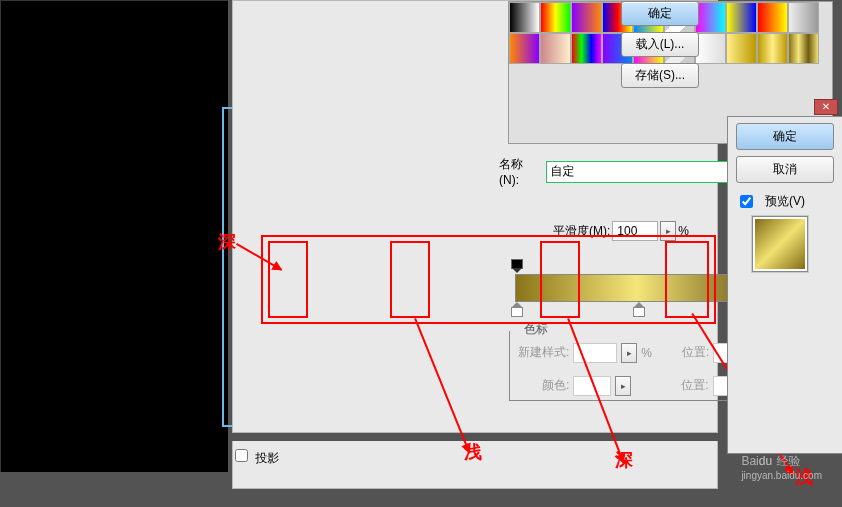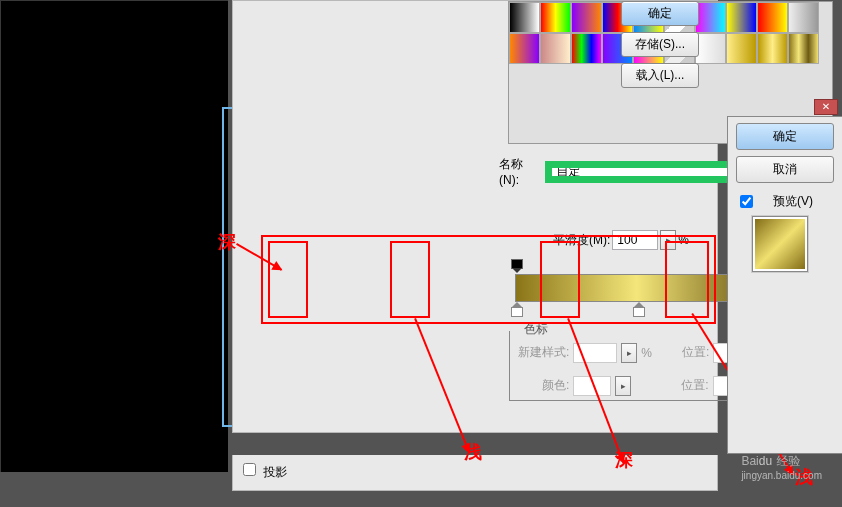--- a/index.html
+++ b/index.html
@@ -6,25 +6,25 @@
 body{width:842px;height:507px;background:#535353;position:relative;overflow:hidden}
 .dark-panel{position:absolute;left:0;top:0;width:228px;height:472px;background:#000;border-left:1px solid #393939;border-top:1px solid #393939}
 .blue-frame{position:absolute;left:222px;top:107px;width:496px;height:320px;border:2px solid #6fb5e8;background:transparent}
 .dialog{position:absolute;left:232px;top:0;width:486px;height:433px;background:#e9e9e9;border:1px solid #b8b8b8;padding:6px}
 .presets{position:absolute;left:275px;top:0;width:325px;height:143px;border:1px solid #999;background:#e0e0e0}
 .swatch-grid{display:flex;flex-wrap:wrap;width:322px;background:#e0e0e0}
 .sw{width:31px;height:31px;border:1px solid #aaa}
 .btn{background:linear-gradient(#fafafa,#e4e4e4);border:1px solid #888;border-radius:3px;padding:3px 0;text-align:center;cursor:pointer;min-width:78px;box-shadow:0 1px 0 #fff inset}
 .btn-col{position:absolute;right:18px;top:0;display:flex;flex-direction:column;gap:6px}
 .name-row{position:absolute;left:266px;top:155px;display:flex;align-items:center;gap:6px}
-.name-row input{width:270px;height:22px;border:7px solid #22c55e;padding:2px 4px;background:#fff}
+.name-row input{width:270px;height:22px;border:1px solid #22c55e;padding:2px 4px;background:#fff}
 .type-row{position:absolute;left:302px;top:195px;display:flex;align-items:center;gap:4px}
 .dd{background:#dbf0d6;border:1px solid #8aa085;padding:2px 8px}
 .dd-arrow{width:16px;height:18px;border:1px solid #888;background:linear-gradient(#fafafa,#e4e4e4);display:flex;align-items:center;justify-content:center}
-.smooth-row{position:absolute;left:320px;top:229px;display:flex;align-items:center;gap:2px}
+.smooth-row{position:absolute;left:320px;top:220px;display:flex;align-items:center;gap:2px}
 .smooth-row input{width:46px;height:20px;border:1px solid #abadb3;text-align:left;padding:2px 4px;background:#fff}
 .arrow-btn{width:16px;height:20px;border:1px solid #888;background:linear-gradient(#fafafa,#e4e4e4);display:flex;align-items:center;justify-content:center;font-size:9px;color:#555}
 .grad-area{position:absolute;left:278px;top:248px;width:420px;height:80px}
 .grad-bar{position:absolute;left:4px;top:25px;width:404px;height:28px;border:1px solid #888;background:linear-gradient(90deg,#8a7418 0%,#f4e67a 30%,#6d5a14 60%,#f0e070 96%,#8a7418 100%)}
 .stop-top{position:absolute;top:10px;width:12px;height:14px}
 .stop-top::before{content:"";position:absolute;top:0;width:10px;height:8px;background:#000;border:1px solid #666}
 .stop-top::after{content:"";position:absolute;top:9px;left:1px;border-left:5px solid transparent;border-right:5px solid transparent;border-top:5px solid #333}
 .stop-bot{position:absolute;top:53px;width:12px;height:14px}
 .stop-bot::before{content:"";position:absolute;top:0;left:1px;border-left:5px solid transparent;border-right:5px solid transparent;border-bottom:5px solid #888}
 .stop-bot::after{content:"";position:absolute;top:5px;width:10px;height:8px;background:#fff;border:1px solid #888}
@@ -36,23 +36,23 @@
 .stops-fs legend{position:absolute;top:-10px;left:10px;background:#e9e9e9;padding:0 4px;font-size:12px;color:#555}
 .stops-row{display:flex;align-items:center;gap:4px;margin:10px 8px}
 .stops-row input{width:44px;height:20px;border:1px solid #ccc;background:#fff}
 .stops-row .lbl{color:#999}
 .del-btn{background:linear-gradient(#fafafa,#e4e4e4);border:1px solid #888;border-radius:3px;padding:2px 10px;color:#999;min-width:68px;text-align:center}
 .panel2{position:absolute;right:0;top:116px;width:115px;height:338px;background:#e9e9e9;border:1px solid #888;border-right:none}
 .panel2 .btn2{margin:6px 8px 0 8px;display:block;padding:4px 0;text-align:center;border:1px solid #888;border-radius:3px;cursor:pointer}
 .btn-blue{background:linear-gradient(#cfe8ff,#9ec9f0)}
 .btn-gray{background:linear-gradient(#fafafa,#e4e4e4)}
 .panel2-close{position:absolute;right:4px;top:-18px;width:24px;height:16px;background:#c75050;color:#fff;text-align:center;line-height:14px;border:1px solid #833;font-size:10px}
-.prev-check{margin:10px 0 6px 12px;display:flex;align-items:center;gap:20px}
+.prev-check{margin:10px 0 6px 12px;display:flex;align-items:center;gap:12px}
 .preview{width:56px;height:56px;margin:4px 0 0 24px;background:linear-gradient(135deg,#7a6410,#f0e070,#7a6410);border:1px solid #888;box-shadow:inset 0 0 0 2px #fff,0 0 0 1px #ccc}
-.bottom-strip{position:absolute;left:232px;top:455px;width:486px;height:36px;background:#e9e9e9;border:1px solid #b8b8b8;border-top:none;padding:8px 10px}
+.bottom-strip{position:absolute;left:232px;top:441px;width:486px;height:48px;background:#e9e9e9;border:1px solid #b8b8b8;border-top:none;padding:8px 2px}
 .bottom-strip input{margin-right:4px}
 .watermark{position:absolute;right:20px;bottom:26px;color:#c0c0c0;opacity:0.85;font-size:16px;pointer-events:none}
 .watermark .sub{font-size:10px;display:block;text-align:right;color:#c8c8c8}
 </style>
 </head>
 <body>
 
 <div class="dark-panel"></div>
 <div class="blue-frame"></div>
 
@@ -78,22 +78,22 @@
         <div class="sw" style="background: linear-gradient(135deg, rgb(238, 238, 238) 25%, rgb(204, 204, 204) 25%, rgb(204, 204, 204) 50%, rgb(238, 238, 238) 50%, rgb(238, 238, 238) 75%, rgb(204, 204, 204) 75%);"></div>
         <div class="sw" style="background: linear-gradient(90deg, rgb(255, 255, 255), rgb(221, 221, 221));"></div>
         <div class="sw" style="background: linear-gradient(90deg, rgb(255, 238, 136), rgb(187, 153, 0));"></div>
         <div class="sw" style="background: linear-gradient(90deg, rgb(187, 153, 0), rgb(255, 238, 136), rgb(187, 153, 0));"></div>
         <div class="sw" style="background: linear-gradient(90deg, rgb(138, 116, 24), rgb(244, 230, 122), rgb(109, 90, 20), rgb(240, 224, 112));"></div>
       </div>
   </div>
 
   <div class="btn-col">
     <div class="btn" style="background:linear-gradient(#cfe8ff,#9ec9f0)">确定</div>
+    <div class="btn">载入(L)...</div>
     <div class="btn">存储(S)...</div>
-    <div class="btn">载入(L)...</div>
   </div>
 
   <div class="name-row">
     <span>名称(N):</span>
     <input type="text" value="自定" style="">
     <div class="btn">新建(W)</div>
   </div>
 
 
   <div class="smooth-row">

